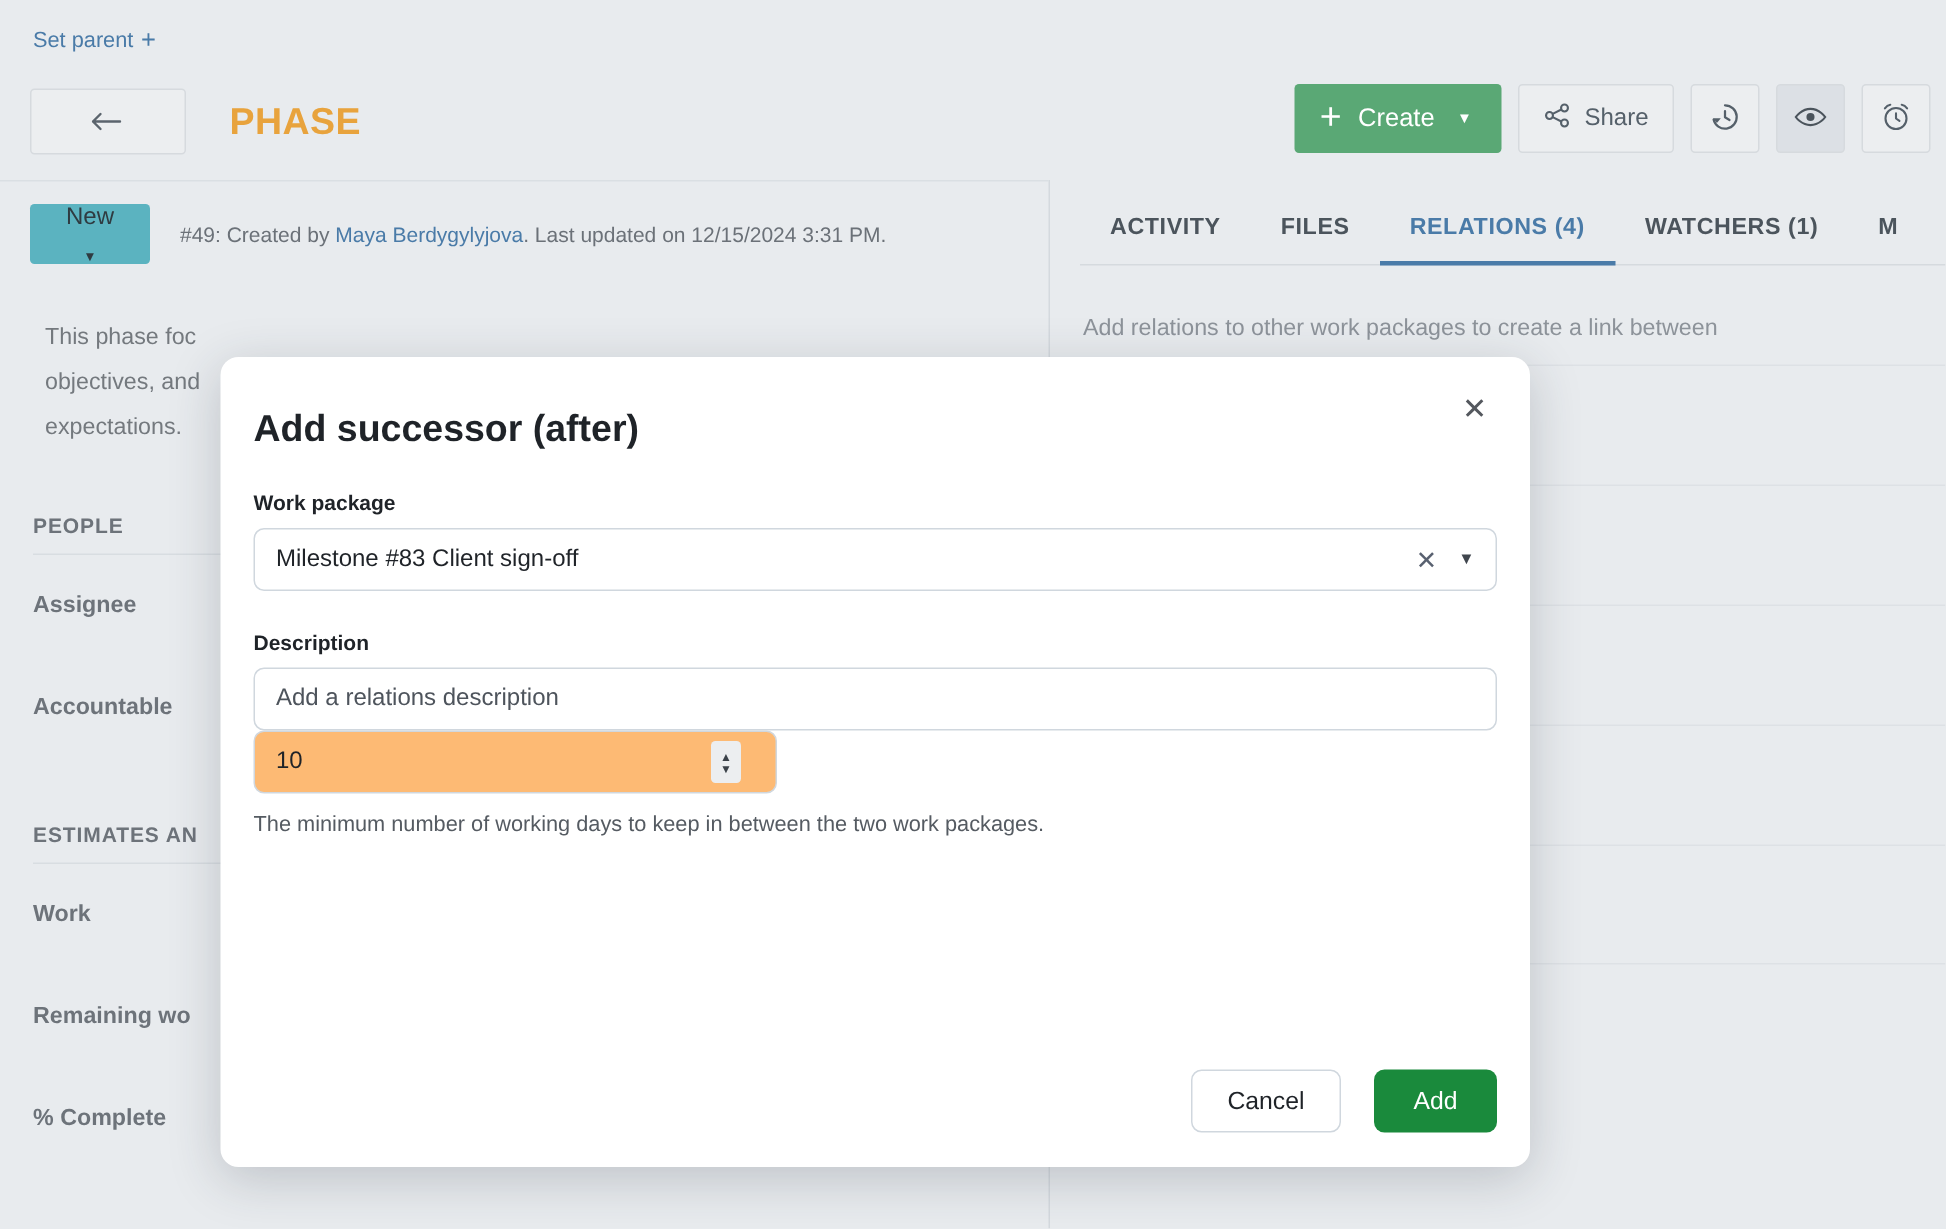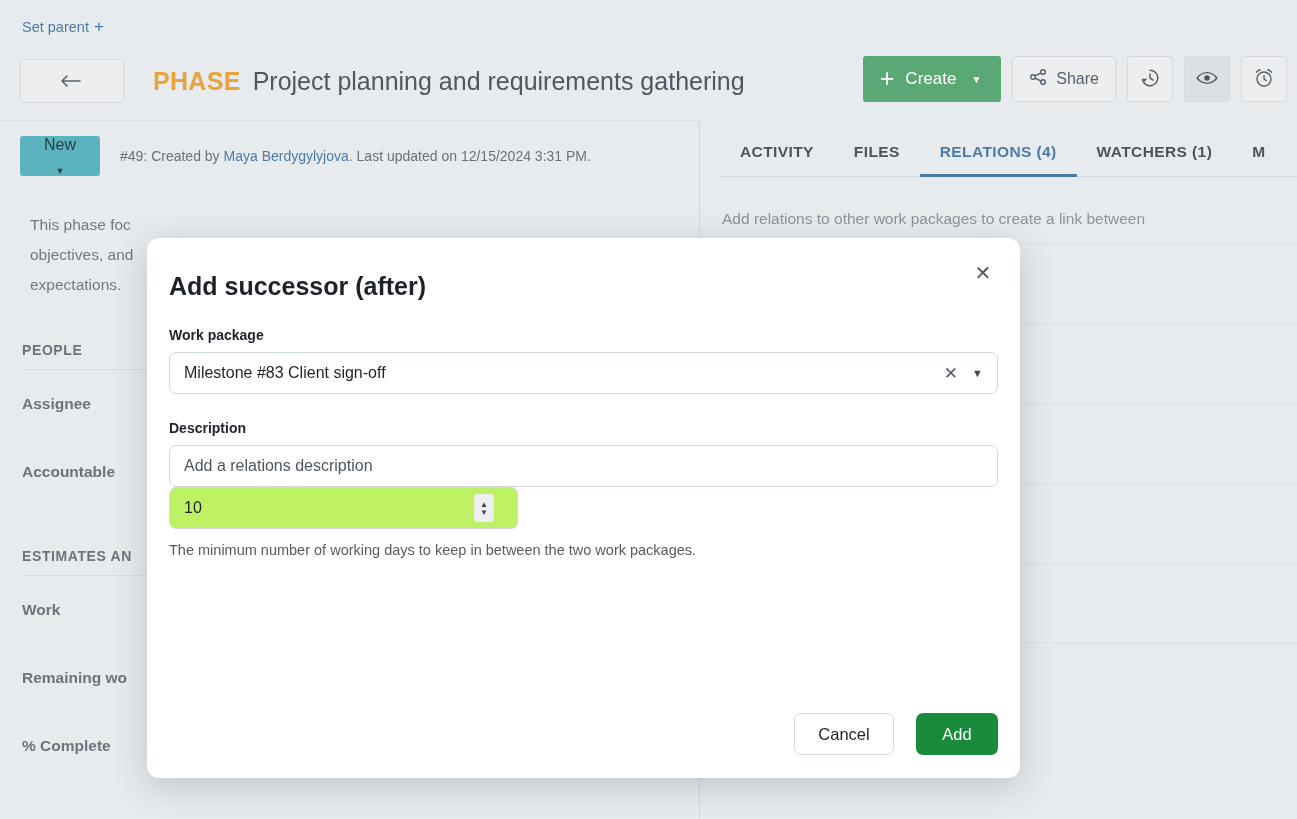--- a/index.html
+++ b/index.html
@@ -350,21 +350,21 @@
   .num-wrap {
     position: relative;
     width: 349px;
     height: 42px;
   }
   .num-input {
     width: 349px;
     height: 42px;
     border: 1px solid #d0d7de;
     border-radius: 7px;
-    background: #bef264;
+    background: #fdba74;
     padding: 0 46px 0 14px;
     font-size: 16px;
     color: #1f2328;
     font-family: "Liberation Sans", sans-serif;
     outline: none;
   }
   .num-spin {
     position: absolute;
     right: 24px;
     top: 7px;
@@ -432,21 +432,20 @@
 
   <div class="header-row">
     <div class="back-btn">
       <span>
         <svg width="22" height="14" viewBox="0 0 22 14" fill="none">
           <path d="M1 7h18M1 7l5-5M1 7l5 5" stroke="#5b646d" stroke-width="1.6" stroke-linecap="round" stroke-linejoin="round"></path>
         </svg>
       </span>
     </div>
     <div class="wp-type">PHASE</div>
-    <div class="wp-subject">Project planning and requirements gathering</div>
   </div>
 
   <div class="toolbar">
     <button class="btn-create">
       <span class="big-plus">+</span>
       <span>Create</span>
       <span class="caret">▼</span>
     </button>
     <button class="btn-outline">
       <span>

